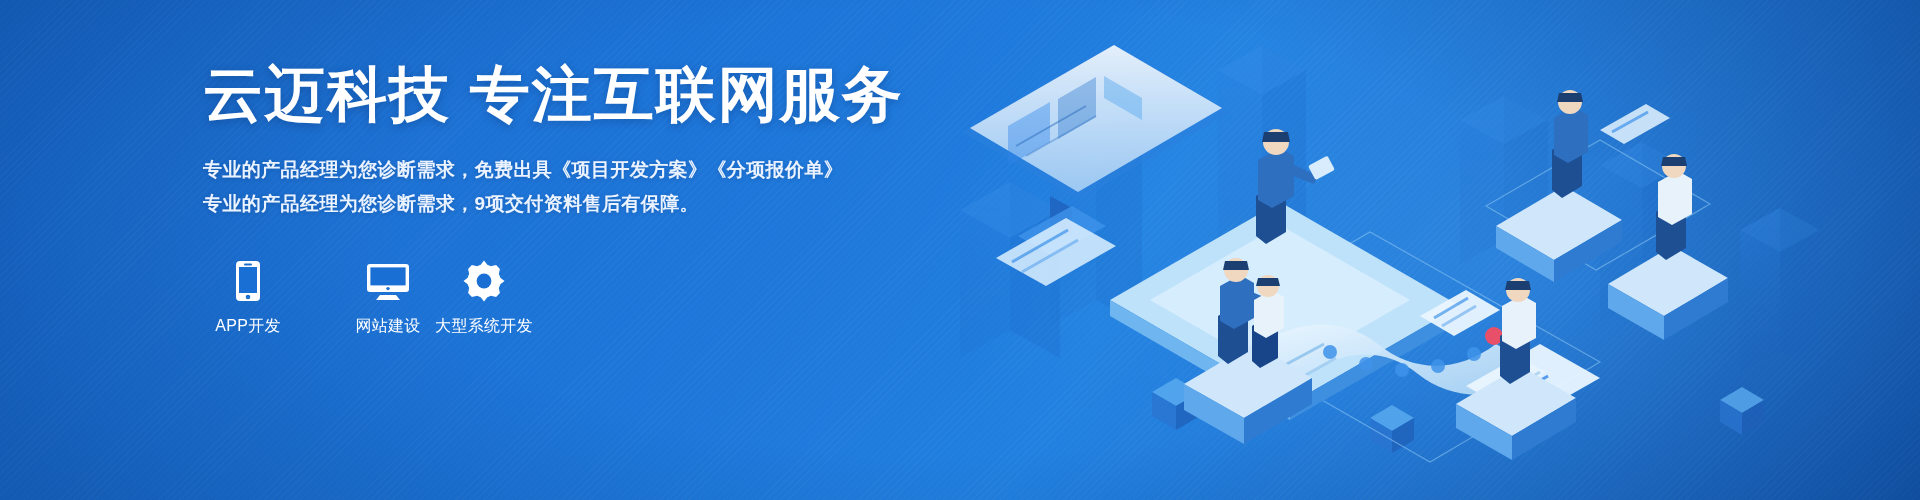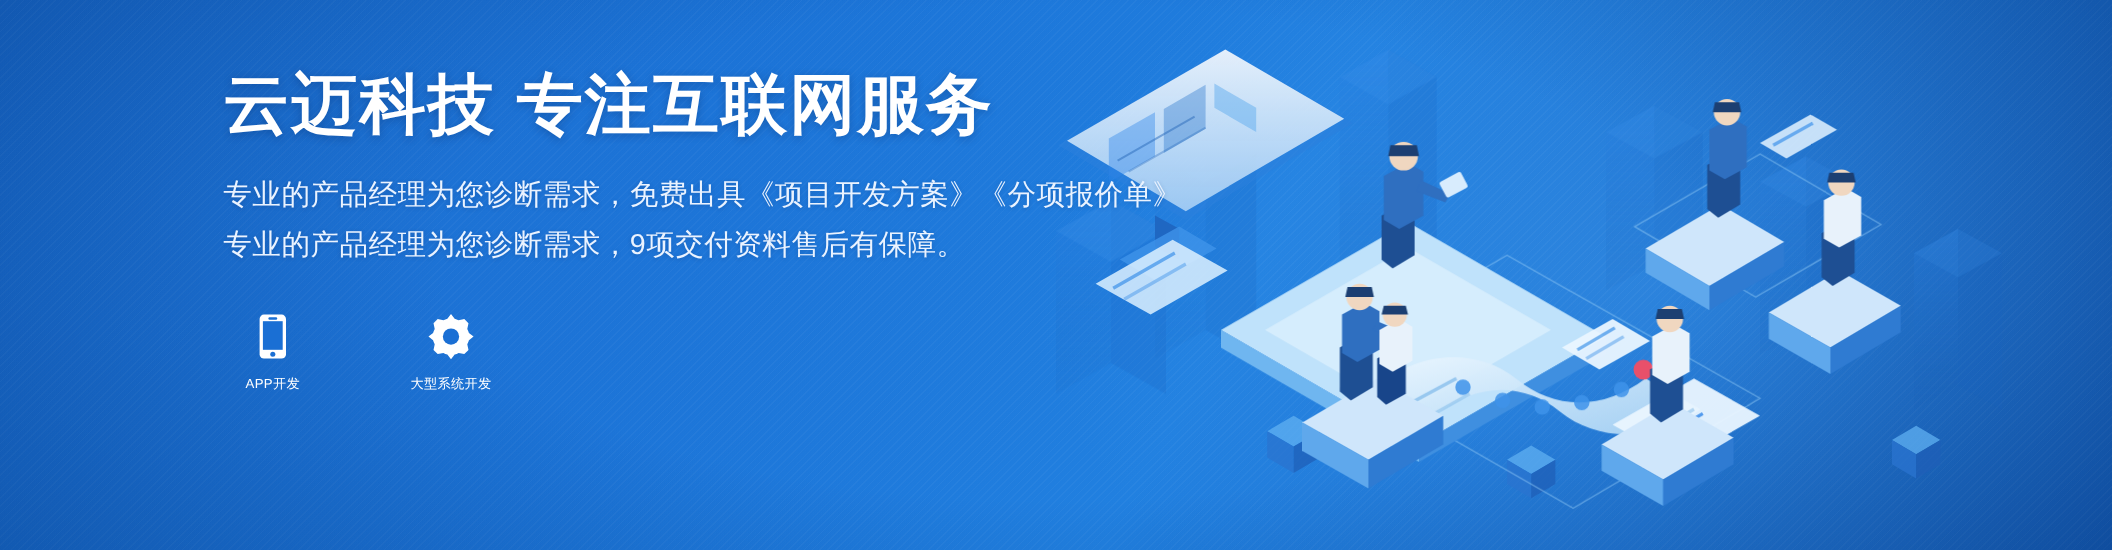--- a/index.html
+++ b/index.html
@@ -28,32 +28,32 @@
 
   
   #content { position:absolute; left:203px; top:60px; width:760px; z-index:6; }
   #headline {
     font-size:60px; font-weight:bold; color:#ffffff; letter-spacing:2px;
     line-height:1.18; white-space:nowrap;
     text-shadow:0 2px 8px rgba(0,30,80,0.28);
   }
   #subwrap { margin-top:22px; }
   .subline {
-    font-size:26px; color:#eaf3ff; line-height:1.78; letter-spacing:0.4px;
-    white-space:nowrap; font-weight:400;
+    font-size:19px; color:#eaf3ff; line-height:1.78; letter-spacing:0.4px;
+    white-space:nowrap; font-weight:700;
     text-shadow:0 1px 4px rgba(0,30,80,0.22);
   }
   
   #icons { display:flex; margin-top:36px; margin-left:8px; }
   .icon-item { width:74px; display:flex; flex-direction:column; align-items:center; }
   .icon-gap { width:22px; }
   .icon-box { height:46px; display:flex; align-items:flex-end; justify-content:center; }
   .icon-box svg { display:block; fill:#ffffff; }
   .icon-label {
-    margin-top:14px; font-size:12px; color:#ffffff; white-space:nowrap;
+    margin-top:14px; font-size:16px; color:#ffffff; white-space:nowrap;
     letter-spacing:0.3px; font-weight:400;
   }
 
   
   #illus { position:absolute; right:0; top:0; width:1020px; height:500px; z-index:4; }
   #illus svg { display:block; }
 </style>
 </head>
 <body>
 
@@ -282,20 +282,31 @@
           </svg>
         </div>
         <div class="icon-label">APP开发</div>
       </div>
       <div class="icon-gap"></div>
 
       <div class="icon-gap"></div>
 
       <div class="icon-gap"></div>
 
+      <div class="icon-item">
+        <div class="icon-box">
+          <svg width="46" height="40" viewBox="0 0 46 40">
+            <rect x="2" y="2" width="42" height="28" rx="3" fill="#fff"></rect>
+            <rect x="5.4" y="5.4" width="35.2" height="18" fill="#1a6fd4"></rect>
+            <circle cx="23" cy="26.6" r="1.7" fill="#1a6fd4"></circle>
+            <path d="M15 33 L31 33 L35 38 L11 38 Z" fill="#fff"></path>
+          </svg>
+        </div>
+        <div class="icon-label">网站建设</div>
+      </div>
       <div class="icon-gap"></div>
 
       <div class="icon-item">
         <div class="icon-box">
           <svg width="42" height="42" viewBox="0 0 42 42">
             <path d="M21 0.5l3.3 4.2a16.8 16.8 0 0 1 3.6 1.5l5.2-1.1 3.8 3.8-1.1 5.2a16.8 16.8 0 0 1 1.5 3.6l4.2 3.3-0.0 0.0 0 0 -4.2 3.3a16.8 16.8 0 0 1-1.5 3.6l1.1 5.2-3.8 3.8-5.2-1.1a16.8 16.8 0 0 1-3.6 1.5L21 41.5l-3.3-4.2a16.8 16.8 0 0 1-3.6-1.5l-5.2 1.1-3.8-3.8 1.1-5.2a16.8 16.8 0 0 1-1.5-3.6L0.5 21l4.2-3.3a16.8 16.8 0 0 1 1.5-3.6L5.1 8.9l3.8-3.8 5.2 1.1a16.8 16.8 0 0 1 3.6-1.5z" fill="#fff"></path>
             <circle cx="21" cy="21" r="7.4" fill="#1a6fd4"></circle>
           </svg>
         </div>
         <div class="icon-label">大型系统开发</div>

